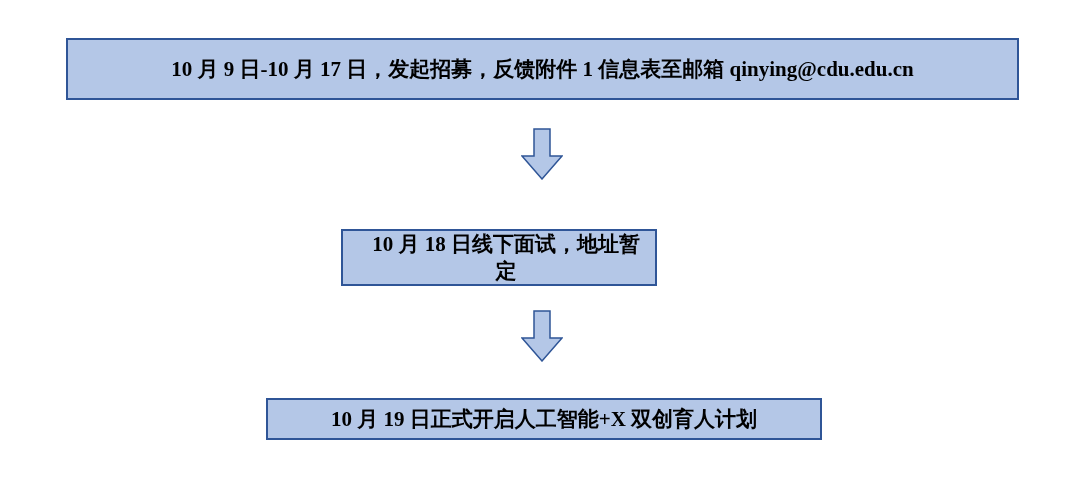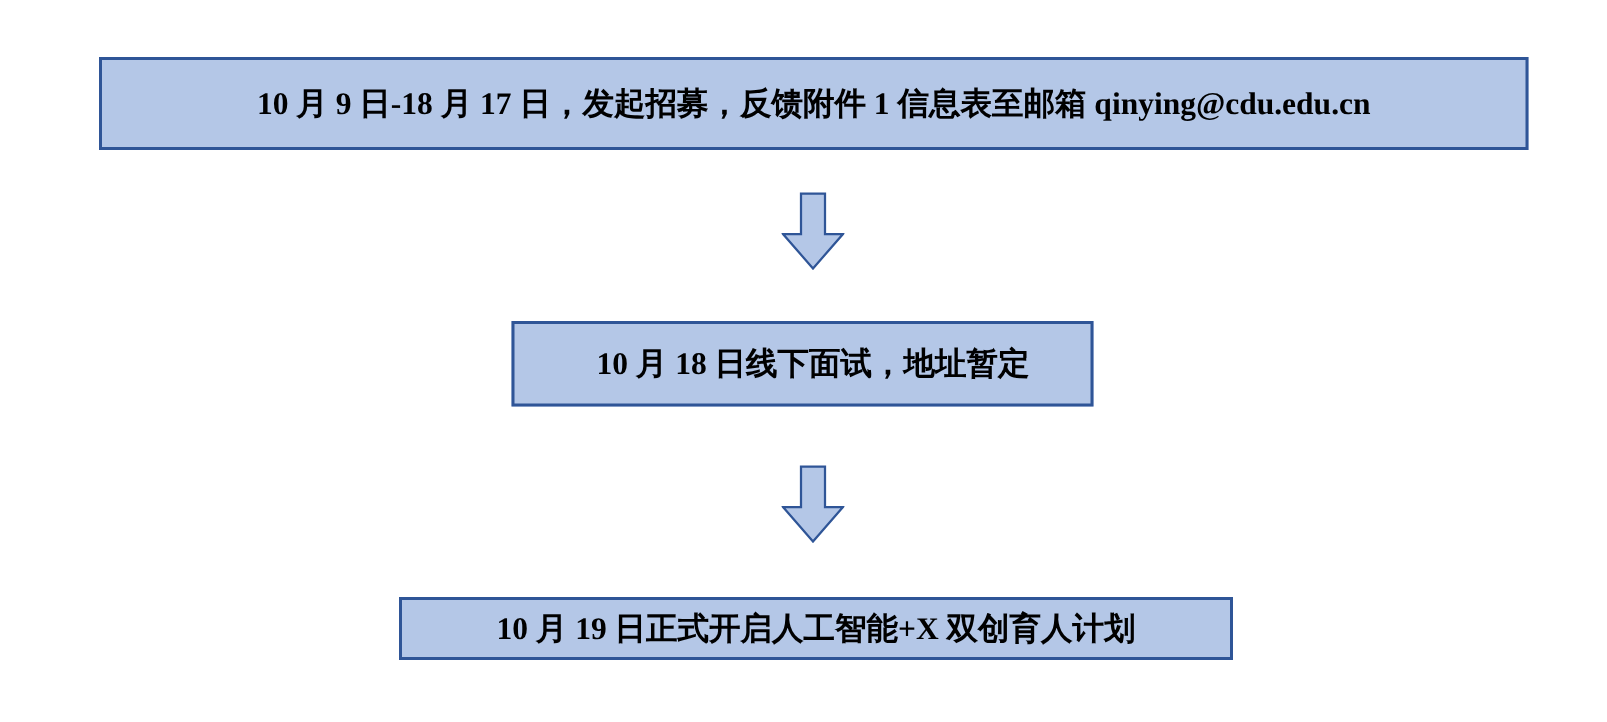--- a/index.html
+++ b/index.html
@@ -24,21 +24,21 @@
     align-items: center;
     justify-content: center;
     text-align: center;
     font-weight: bold;
     font-size: 21px;
     color: #000000;
     line-height: 1.25;
     padding: 4px 10px;
   }
   .box-1 { left: 66px;  top: 38px;  width: 953px; height: 62px; }
-  .box-2 { left: 341px; top: 214px; width: 388px; height: 57px; padding-left: 24px; }
+  .box-2 { left: 341px; top: 229px; width: 316px; height: 57px; padding-left: 24px; }
   .box-3 { left: 266px; top: 398px; width: 556px; height: 42px; }
   .flow-arrow {
     position: absolute;
     width: 42px;
     height: 52px;
   }
   .arrow-1 { left: 521px; top: 128px; }
   .arrow-2 { left: 521px; top: 310px; }
   .flow-arrow svg { display: block; width: 100%; height: 100%; }
   .flow-arrow path {
@@ -47,21 +47,21 @@
     stroke-width: 1.5;
     stroke-linejoin: miter;
   }
 </style>
 </head>
 <body>
 
 <div class="canvas">
 
   <div class="flow-box box-1">
-    <span>10 月 9 日-18 月 17 日，发起招募，反馈附件 1 信息表至邮箱 qinying@cdu.edu.cn</span>
+    <span>10 月 9 日-10 月 17 日，发起招募，反馈附件 1 信息表至邮箱 qinying@cdu.edu.cn</span>
   </div>
 
   <div class="flow-arrow arrow-1">
     <svg viewBox="0 0 42 52" xmlns="http://www.w3.org/2000/svg" aria-hidden="true">
       <path d="M 13 1 L 29 1 L 29 28 L 41 28 L 21 51 L 1 28 L 13 28 Z"></path>
     </svg>
   </div>
 
   <div class="flow-box box-2">
     <span>10 月 18 日线下面试，地址暂定</span>

